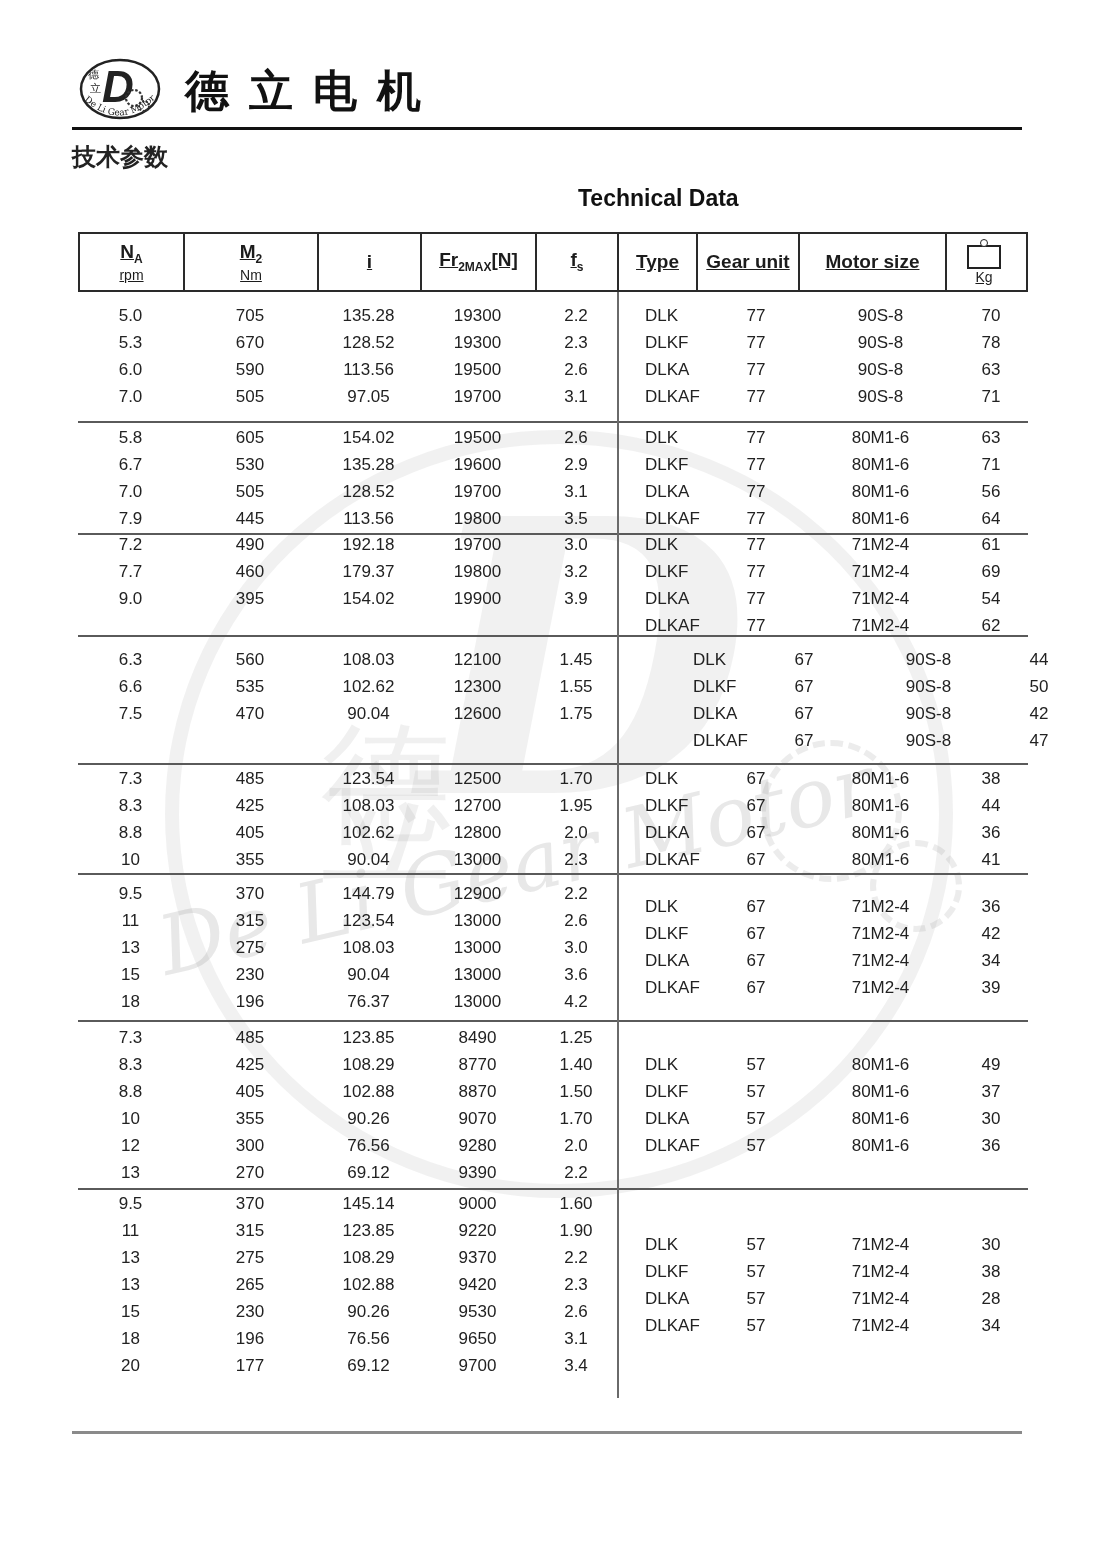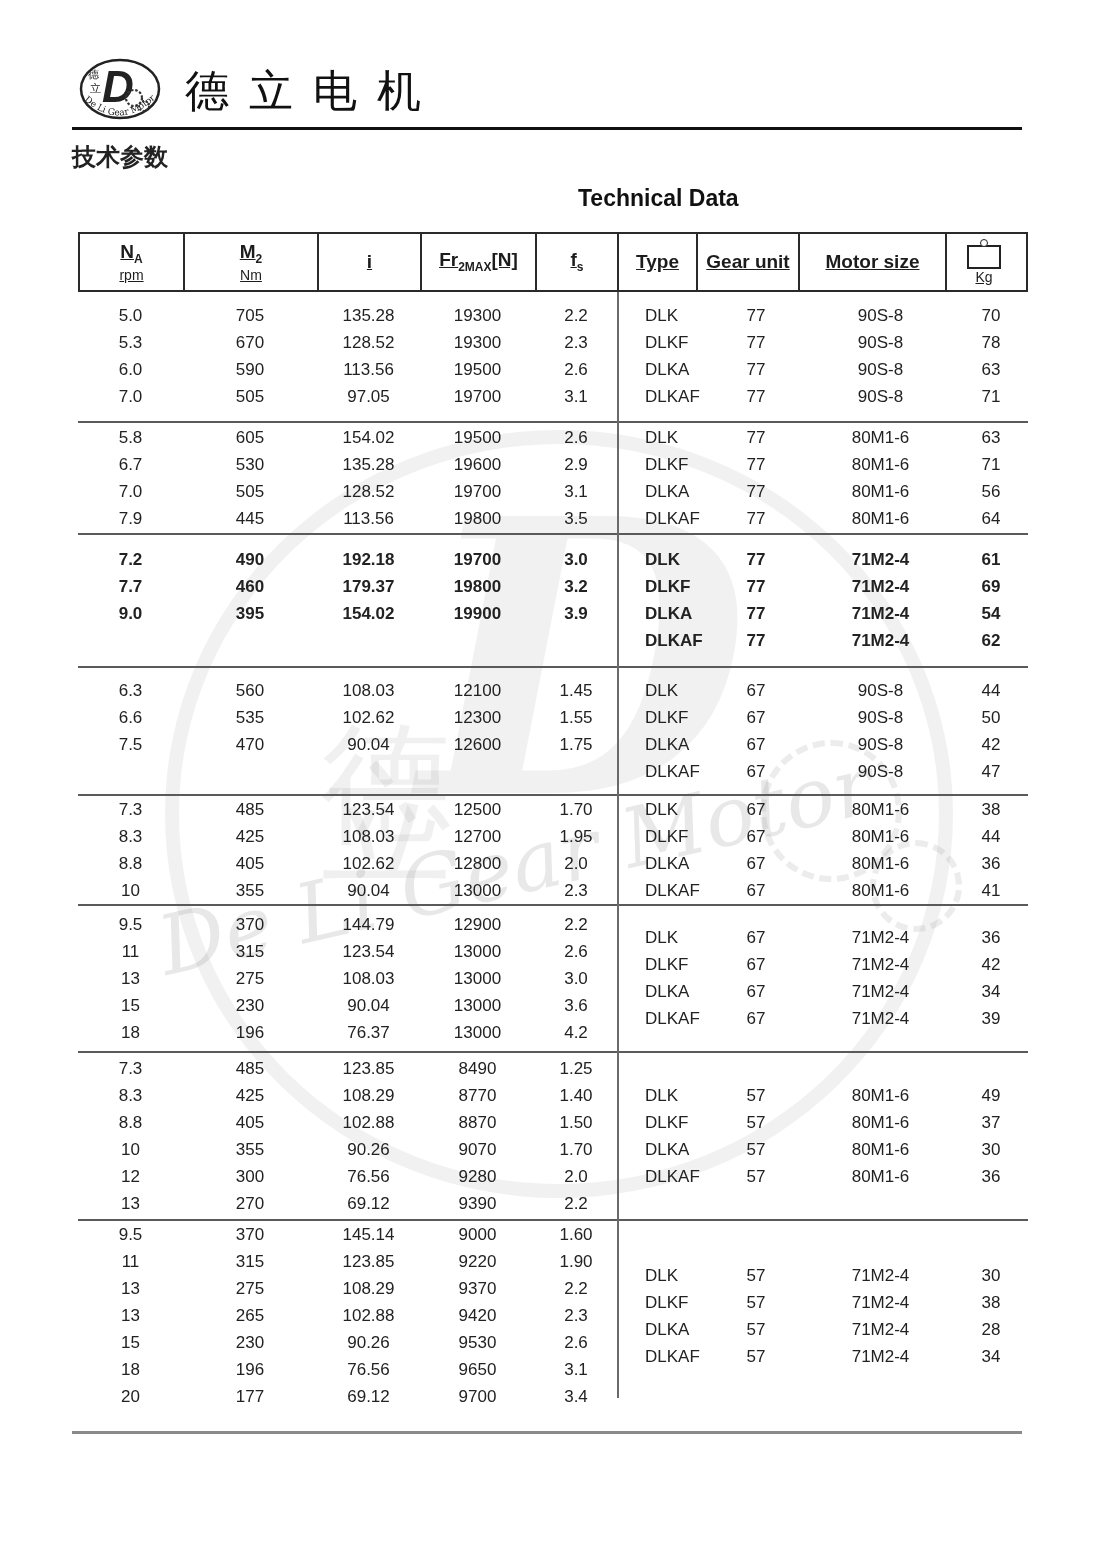--- a/index.html
+++ b/index.html
@@ -1,21 +1,21 @@
 <!DOCTYPE html>
 <html><head>
 <meta charset="utf-8">
 <style>
   html,body{margin:0;padding:0;background:#fff;}
   .page{position:relative;width:1100px;height:1555px;background:#fff;overflow:hidden;
         font-family:"Liberation Sans",sans-serif;color:#1c1c1c;}
   
   .logo{position:absolute;left:78px;top:56px;width:84px;height:74px;}
   .brand-name{position:absolute;left:185px;top:62px;font-family:"DejaVu Serif",serif;
-        font-size:44px;font-weight:normal;letter-spacing:20px;color:#111;}
+        font-size:44px;font-weight:bold;letter-spacing:20px;color:#111;}
   .top-rule{position:absolute;left:72px;top:127px;width:950px;height:3px;background:#111;}
   .section-cn{position:absolute;left:72px;top:141px;font-size:24px;font-weight:bold;color:#222;}
   .section-en{position:absolute;left:578px;top:143px;font-size:23px;font-weight:bold;color:#111;margin-top:42px;}
   .power-box{position:absolute;left:72px;top:180px;width:946px;height:46px;border:2px solid #9a9a9a;
         display:flex;align-items:center;justify-content:center;}
   .p-small{font-size:20px;font-weight:bold;}
   .p-small sub{font-size:13px;}
   .p-big{font-size:30px;font-weight:bold;letter-spacing:1px;}
   
   .thead{position:absolute;left:78px;top:232px;width:950px;height:60px;display:flex;
@@ -202,21 +202,21 @@
           <div class="cell type">DLKA</div>
           <div class="cell">77</div>
           <div class="cell">80M1-6</div>
           <div class="cell">56</div>
           <div class="cell type">DLKAF</div>
           <div class="cell">77</div>
           <div class="cell">80M1-6</div>
           <div class="cell">64</div>
         </div>
       </div>
-      <div class="group" style="height: 133px; font-weight: bold;">
+      <div class="group" style="height: 102px;">
         <div class="g-left">
           <div class="cell">7.2</div>
           <div class="cell">490</div>
           <div class="cell">192.18</div>
           <div class="cell">19700</div>
           <div class="cell">3.0</div>
           <div class="cell">7.7</div>
           <div class="cell">460</div>
           <div class="cell">179.37</div>
           <div class="cell">19800</div>
@@ -244,21 +244,21 @@
           <div class="cell type">DLKA</div>
           <div class="cell">77</div>
           <div class="cell">71M2-4</div>
           <div class="cell">54</div>
           <div class="cell type">DLKAF</div>
           <div class="cell">77</div>
           <div class="cell">71M2-4</div>
           <div class="cell">62</div>
         </div>
       </div>
-      <div class="group" style="height: 128px;">
+      <div class="group" style="height: 128px; gap: 48px;">
         <div class="g-left">
           <div class="cell">6.3</div>
           <div class="cell">560</div>
           <div class="cell">108.03</div>
           <div class="cell">12100</div>
           <div class="cell">1.45</div>
           <div class="cell">6.6</div>
           <div class="cell">535</div>
           <div class="cell">102.62</div>
           <div class="cell">12300</div>

